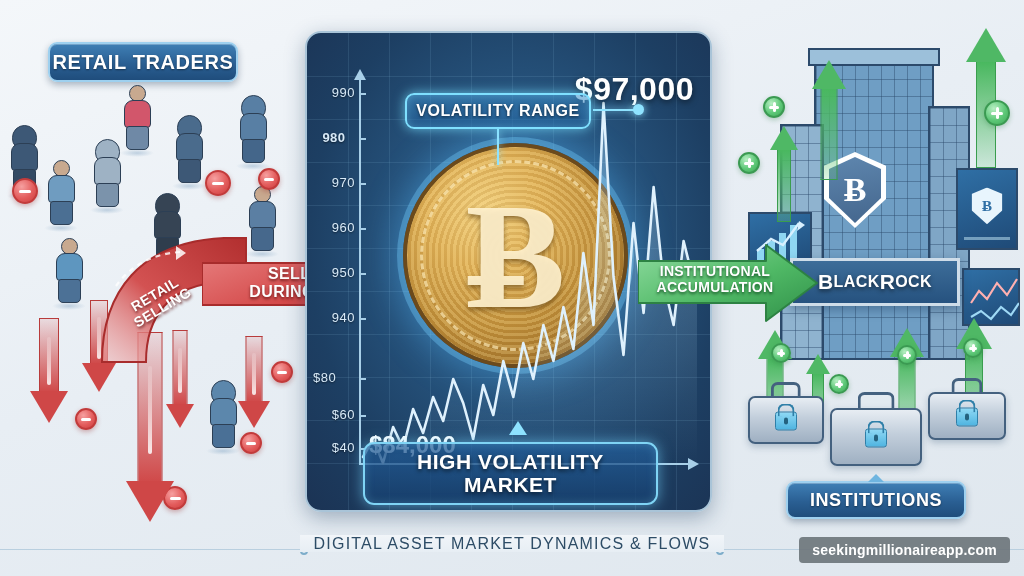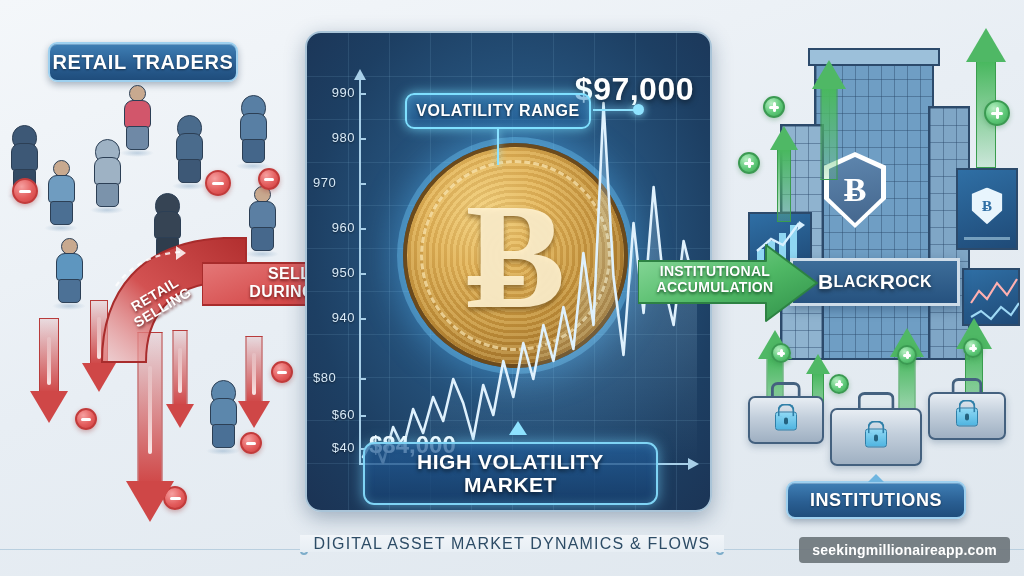--- a/index.html
+++ b/index.html
@@ -376,23 +376,23 @@
         <div class="grid-h" style="left: 0px; top: 344px; width: 407px; height: 1px;"></div>
         <div class="grid-h" style="left: 0px; top: 387px; width: 407px; height: 1px;"></div>
         <div class="grid-h" style="left: 0px; top: 430px; width: 407px; height: 1px;"></div>
       </div>
 
     <div id="axis-y"></div>
     <div id="axis-x"></div>
     <div id="ytick-layer">
         <div class="ytick" style="left: 6px; top: 52px; width: 42px; text-align: right;">990</div>
         <div class="ytick-mark" style="top: 60px;"></div>
-        <div class="ytick" style="left: 6px; top: 97px; width: 42px; text-align: right;">980</div>
+        <div class="ytick" style="left: 6px; top: 97px; width: 42px; text-align: center; font-weight: bold;">980</div>
         <div class="ytick-mark" style="top: 105px;"></div>
-        <div class="ytick" style="left: 6px; top: 142px; width: 42px; ">970</div>
+        <div class="ytick" style="left: 6px; top: 142px; width: 42px; text-align: right;">970</div>
         <div class="ytick-mark" style="top: 150px;"></div>
         <div class="ytick" style="left: 6px; top: 187px; width: 42px; text-align: right;">960</div>
         <div class="ytick-mark" style="top: 195px;"></div>
         <div class="ytick" style="left: 6px; top: 232px; width: 42px; text-align: right;">950</div>
         <div class="ytick-mark" style="top: 240px;"></div>
         <div class="ytick" style="left: 6px; top: 277px; width: 42px; text-align: right;">940</div>
         <div class="ytick-mark" style="top: 285px;"></div>
         <div class="ytick" style="left: 6px; top: 337px; width: 42px; text-align: left;">$80</div>
         <div class="ytick-mark" style="top: 345px;"></div>
         <div class="ytick" style="left: 6px; top: 374px; width: 42px; text-align: right;">$60</div>

